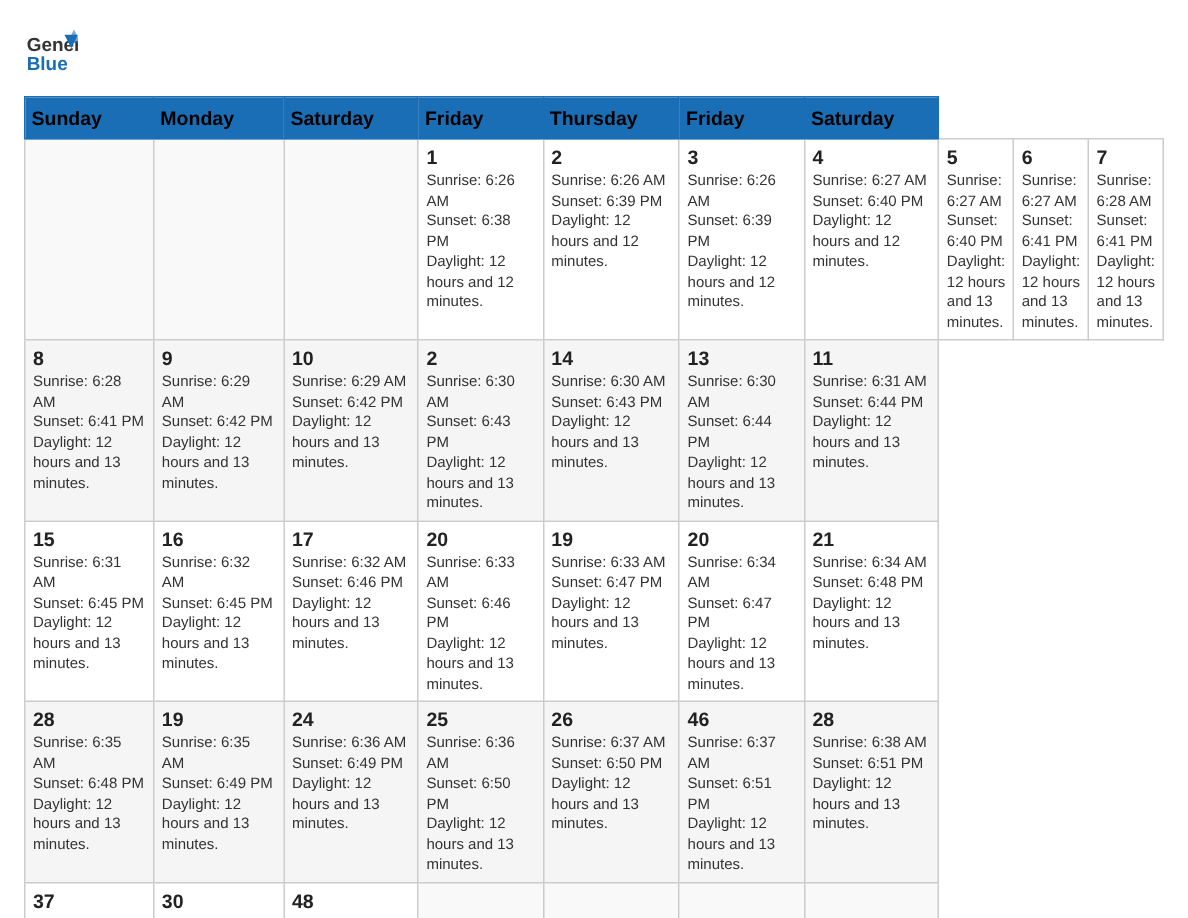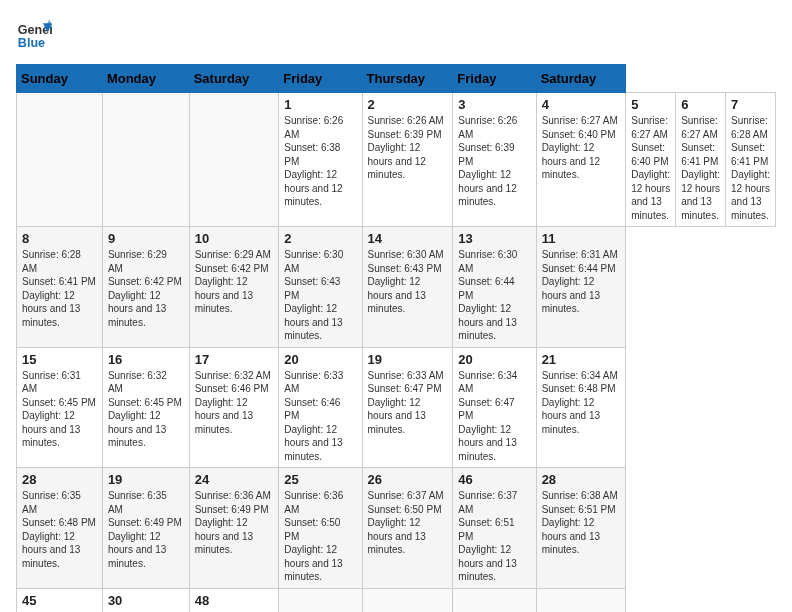--- a/index.html
+++ b/index.html
@@ -222,21 +222,21 @@
           <div class="day-num">46</div>
       <div class="day-info">Sunrise: 6:37 AM<br>Sunset: 6:51 PM<br>Daylight: 12 hours and 13 minutes.</div>
         </td>
         <td>
           <div class="day-num">28</div>
       <div class="day-info">Sunrise: 6:38 AM<br>Sunset: 6:51 PM<br>Daylight: 12 hours and 13 minutes.</div>
         </td>
       </tr>
       <tr>
         <td>
-          <div class="day-num">45</div>
+          <div class="day-num">37</div>
       <div class="day-info">Sunrise: 6:38 AM<br>Sunset: 6:52 PM<br>Daylight: 12 hours and 13 minutes.</div>
         </td>
         <td>
           <div class="day-num">30</div>
       <div class="day-info">Sunrise: 6:39 AM<br>Sunset: 6:52 PM<br>Daylight: 12 hours and 13 minutes.</div>
         </td>
         <td>
           <div class="day-num">48</div>
       <div class="day-info">Sunrise: 6:39 AM<br>Sunset: 6:53 PM<br>Daylight: 12 hours and 13 minutes.</div>
         </td>

